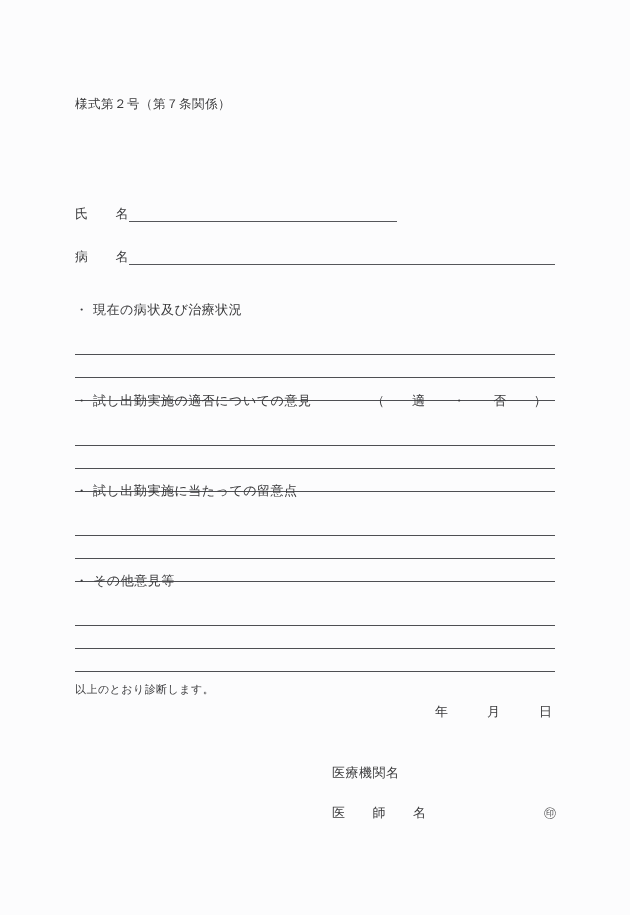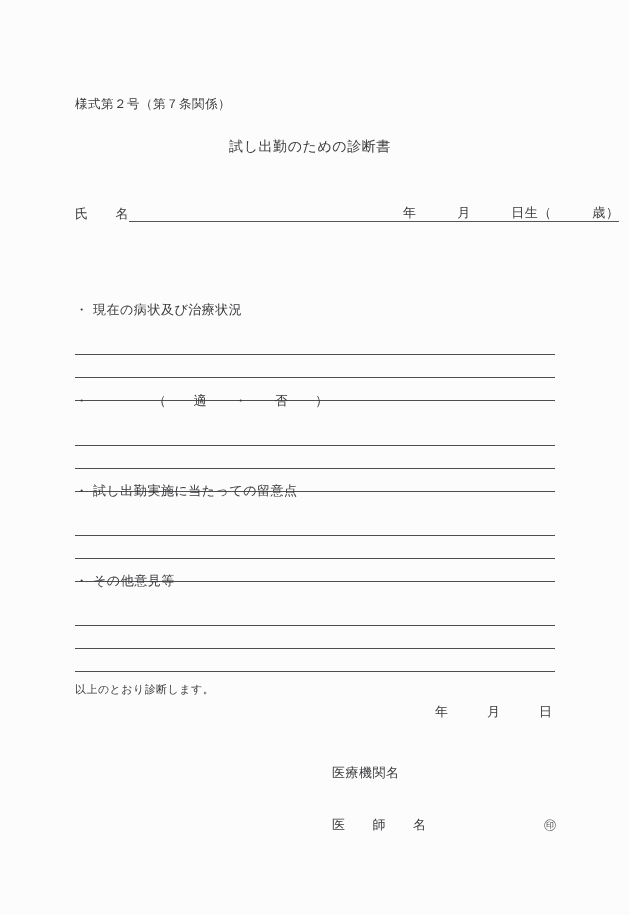--- a/index.html
+++ b/index.html
@@ -157,61 +157,64 @@
     left: 332px;
     top: 766px;
     width: 225px;
     font-size: 13px;
   }
   .sign-row {
     display: flex;
     align-items: flex-end;
     line-height: 1;
   }
-  .sign-row + .sign-row { margin-top: 39px; gap: 40px; }
+  .sign-row + .sign-row { margin-top: 27px; gap: 40px; }
   .sign-label { flex: 0 0 auto; white-space: pre; }
   .sign-spacer { flex: 1 1 auto; }
   .seal-mark {
     flex: 0 0 auto;
     font-size: 13px;
     line-height: 1;
   }
 </style>
 </head>
 <body>
 
 <div class="page">
 
   <div class="form-code jp">様式第２号（第７条関係）</div>
 
-  <div class="doc-title jp">試し出勤のための診断書</div>
 
   <div class="field-row" id="row-name">
     <span class="field-label jp">氏　　名</span>
     <span class="rule short"></span>
-    <span class="birth jp">年　　　月　　　日生（　　　歳）</span>
-  </div>
-
+  </div>
+
+  <div class="field-row" id="row-disease">
+    <span class="field-label jp">病　　名</span>
+    <span class="rule"></span>
+  </div>
 
   <div class="section" id="section-1">
     <div class="section-head">
       <span class="bullet-dot jp">・</span>
       <span class="section-title jp">現在の病状及び治療状況</span>
       <span class="section-choice jp"></span>
     </div>
     <div class="write-lines">
       <div class="write-line"></div>
       <div class="write-line"></div>
       <div class="write-line"></div>
     </div>
   </div>
 
   <div class="section" id="section-2">
     <div class="section-head">
       <span class="bullet-dot jp">・</span>
+      <span class="section-title jp">試し出勤実施の適否についての意見</span>
       <span class="section-choice jp">（　　適　　・　　否　　）</span>
     </div>
     <div class="write-lines">
       <div class="write-line"></div>
       <div class="write-line"></div>
       <div class="write-line"></div>
     </div>
   </div>
 
   <div class="section" id="section-3">

